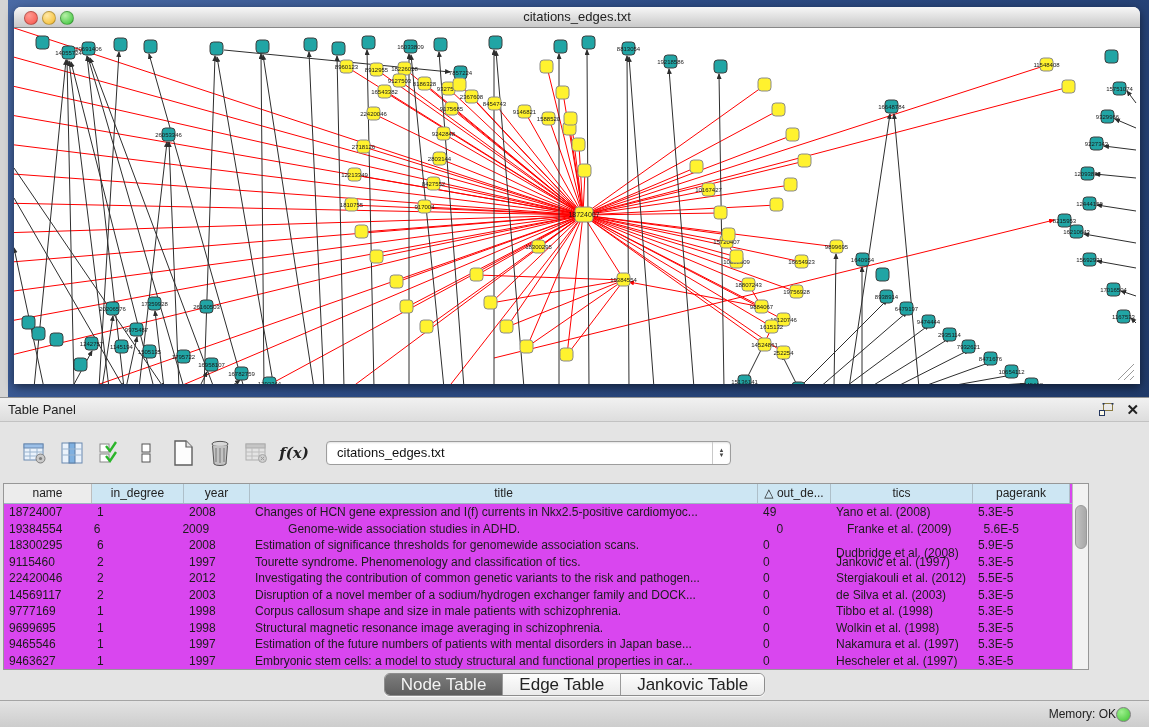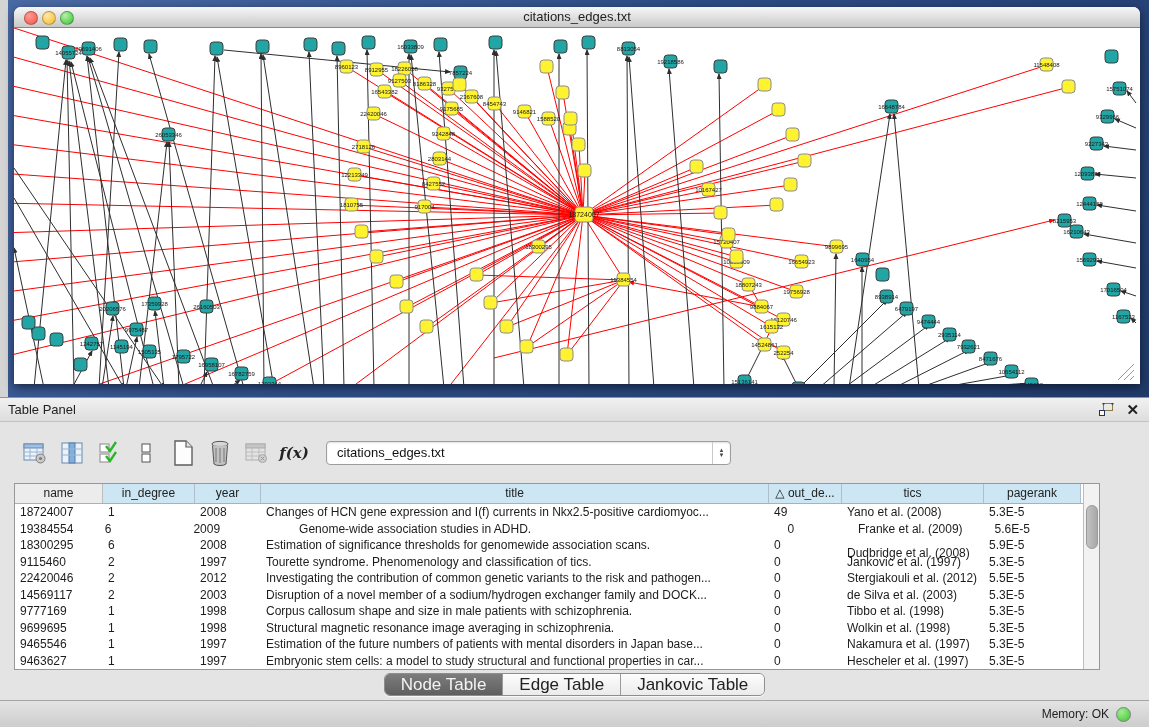--- a/index.html
+++ b/index.html
@@ -29,43 +29,43 @@
   .close-x{font-size:15px;font-weight:bold;color:#222;line-height:23px;}
   .toolbar{position:absolute;left:22px;top:40px;height:30px;display:flex;align-items:center;gap:11px;}
   .tb-icon{width:26px;height:26px;display:flex;align-items:center;justify-content:center;}
   .fx{font-family:"DejaVu Serif",serif;font-style:italic;font-weight:bold;font-size:15px;color:#222;}
   .dropdown{position:relative;margin-left:8px;width:393px;height:22px;background:#fff;
     border:1px solid #9d9d9d;border-radius:4px;font-size:13px;color:#111;line-height:22px;padding-left:10px;
     box-shadow:inset 0 1px 2px rgba(0,0,0,.12);}
   .dd-step{position:absolute;right:0;top:0;width:17px;height:22px;border-left:1px solid #c9c9c9;
     display:flex;flex-direction:column;align-items:center;justify-content:center;color:#444;}
   .dd-step span{font-size:6px;line-height:5px;}
-  .table-outer{position:absolute;left:14px;top:85px;width:1084px;height:185px;
-    border:1px solid #979797;background:#ffffff;display:flex;}
+  .table-outer{position:absolute;left:3px;top:85px;width:1084px;height:185px;
+    border:1px solid #979797;background:#d946ef;display:flex;}
   .tbl{flex:1;overflow:hidden;}
   .thead{display:flex;height:19px;border-bottom:1px solid #9fb6c2;}
   .th{box-sizing:border-box;height:19px;line-height:18px;font-size:12px;color:#222;text-align:center;
     background:#cde6f3;border-right:1px solid #aebfc9;overflow:hidden;white-space:nowrap;}
   .th.first{background:#ececec;border-right:1px solid #bdbdbd;}
   .trow{display:flex;height:16.5px;}
   .td{box-sizing:border-box;height:16.5px;line-height:16.5px;font-size:12px;color:#1c1c1c;
     padding-left:5px;overflow:hidden;white-space:nowrap;text-align:left;}
   .vscroll{width:15px;background:#f2f2f2;border-left:1px solid #bdbdbd;position:relative;}
   .vthumb{position:absolute;left:2px;top:21px;width:10px;height:42px;border-radius:6px;
     background:linear-gradient(90deg,#c2c2c2,#a8a8a8);border:1px solid #9a9a9a;}
   .tabs{position:absolute;left:0;right:0;top:275px;display:flex;justify-content:center;}
   .seg{display:flex;border:1px solid #8d8d8d;border-radius:6px;overflow:hidden;
     box-shadow:0 1px 1px rgba(255,255,255,.8);}
   .seg-btn{padding:0 16px;height:21px;line-height:21px;font-size:17px;color:#222;
     background:linear-gradient(#fdfdfd,#ebebeb);border-right:1px solid #9a9a9a;}
   .seg-btn:last-child{border-right:none;}
   .seg-btn.sel{background:linear-gradient(#7d7d7d,#5f5f5f);color:#f4f4f4;}
   .statusbar{position:absolute;left:0;bottom:0;width:1149px;height:26px;
     background:linear-gradient(#e3e3e3,#cdcdcd);border-top:1px solid #a5a5a5;}
-  .mem{position:absolute;right:18px;top:0;height:26px;display:flex;align-items:center;gap:7px;
+  .mem{position:absolute;right:18px;top:0;height:26px;display:flex;align-items:center;
     font-size:12px;color:#222;}
   .mem-dot{width:13px;height:13px;border-radius:50%;border:1px solid #7f7f7f;
     background:radial-gradient(circle at 35% 30%,#9ef08e,#3ec431);}
 </style>
 </head>
 <body>
 
 <div class="net-region">
   <div class="desktop">
     <div class="net-window">

